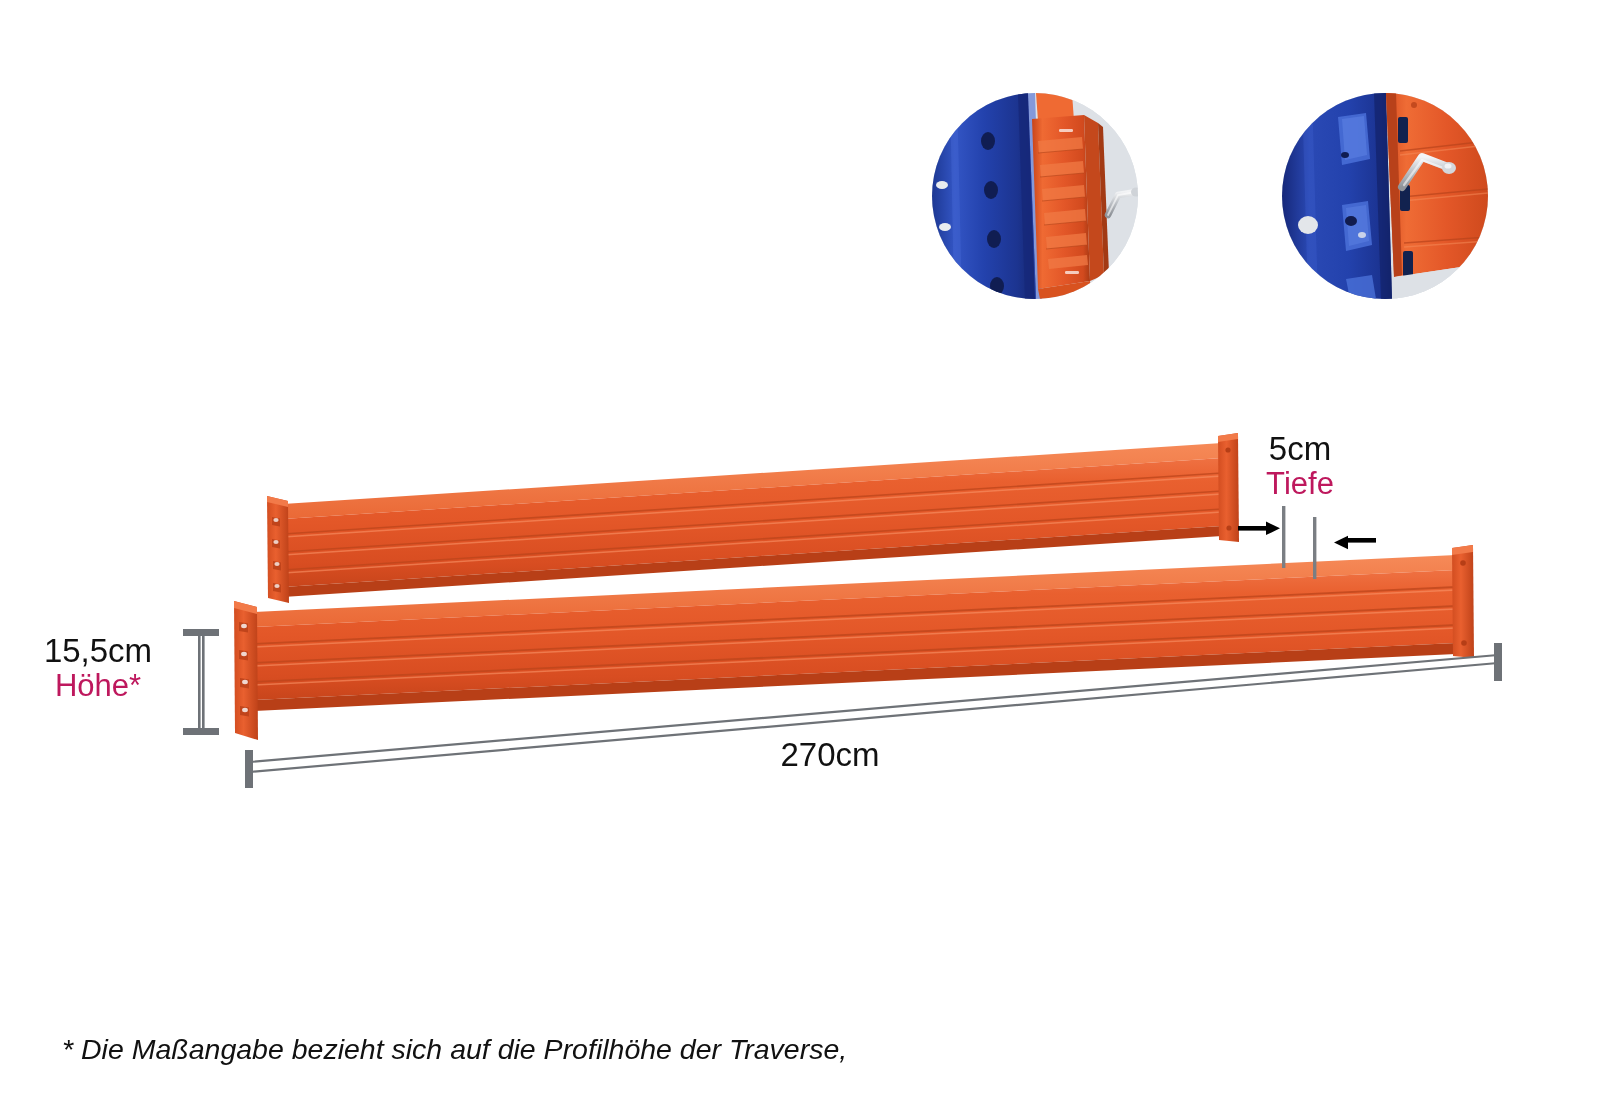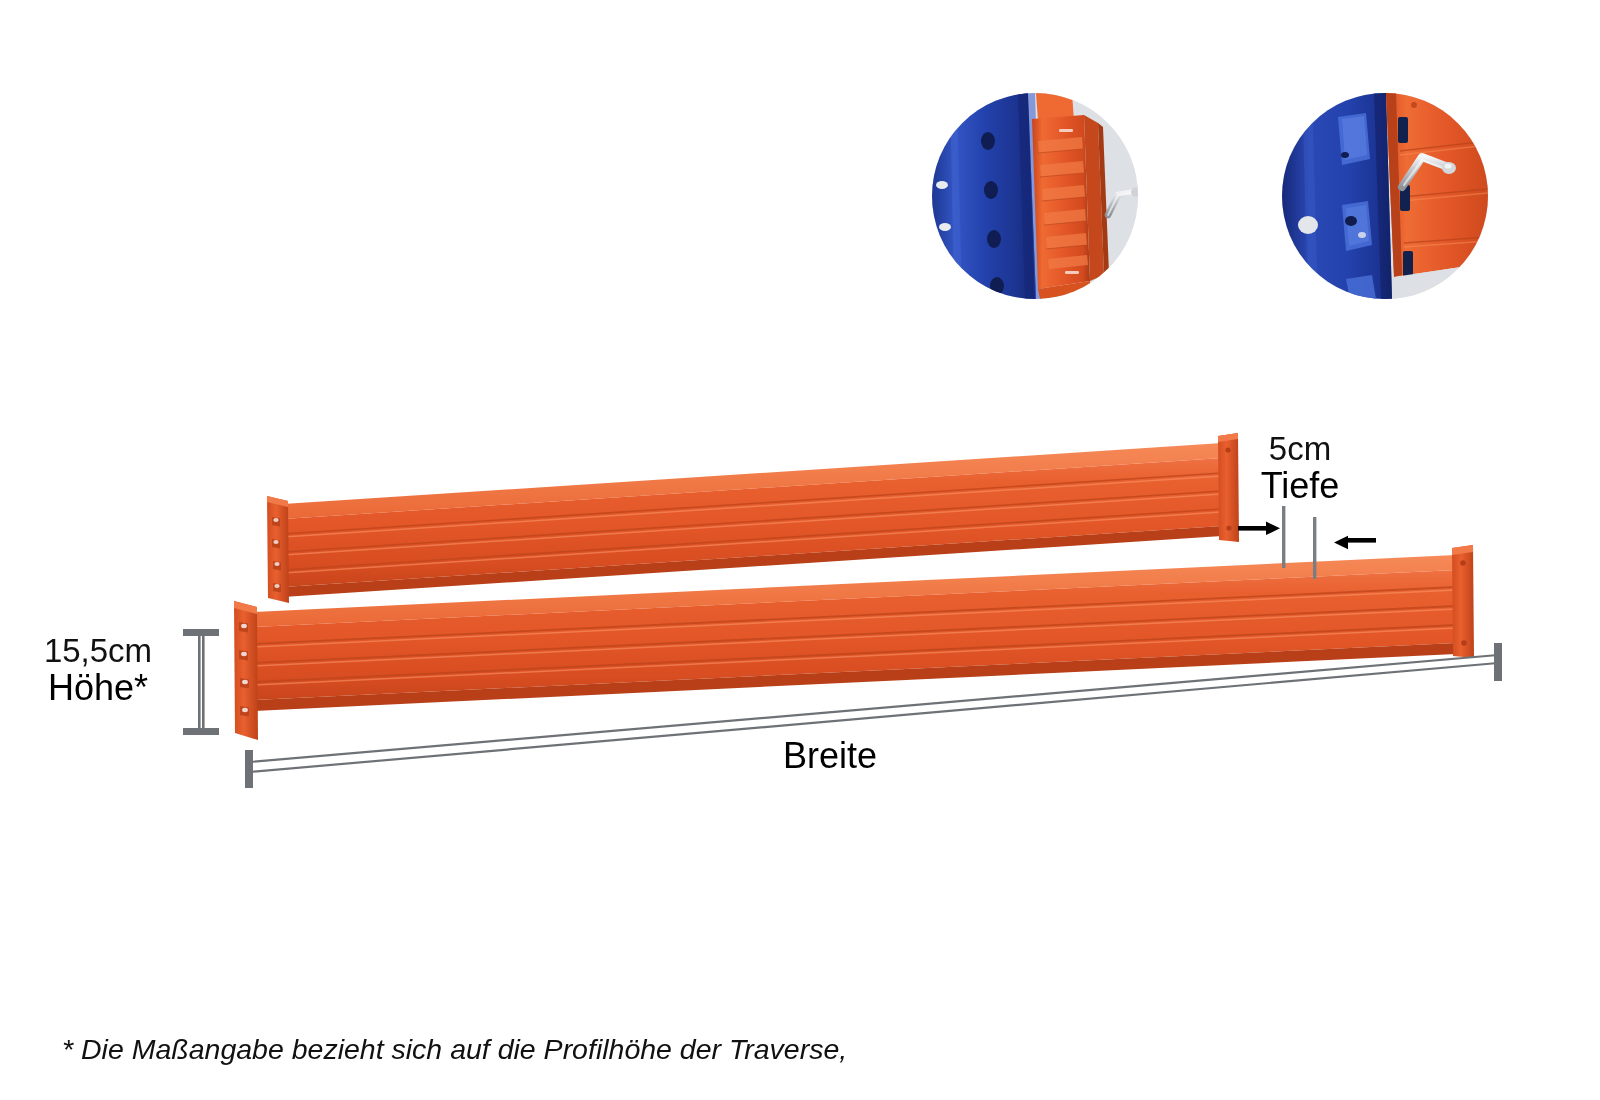--- a/index.html
+++ b/index.html
@@ -21,21 +21,21 @@
     width:206px;height:206px;
     border-radius:50%;
     overflow:hidden;
     background:#dde1e6;
   }
   .inset svg{display:block;width:206px;height:206px;}
 
   
   .dimwrap{position:absolute;text-align:center;line-height:1.08;}
   .dim-main{font-size:33px;letter-spacing:0px;color:#111;white-space:nowrap;}
-  .dim-sub{font-size:36px;color:#000000;white-space:nowrap;}
+  .dim-sub{font-size:31px;color:#be185d;white-space:nowrap;}
 
   .foot{
     position:absolute;
     font-size:28.5px;
     line-height:1.42;
     color:#111;
     white-space:pre;
   }
   .foot div{white-space:pre;font-style:italic;}
 </style>
@@ -316,21 +316,21 @@
       </g>
     </g>
   </svg>
 
   <div class="dimwrap" style="left:18px;top:633px;width:160px;">
     <div class="dim-main">15,5cm</div>
     <div class="dim-sub">Höhe*</div>
   </div>
 
   <div class="dimwrap" style="left:700px;top:737px;width:260px;">
-    <div class="dim-sub">Breite</div>
+    <div class="dim-main">270cm</div>
   </div>
 
   <div class="dimwrap" style="left:1200px;top:418px;width:200px;margin-top:13px;">
     <div class="dim-main">5cm</div>
     <div class="dim-sub">Tiefe</div>
   </div>
 
   <div class="foot" style="left:62px;top:948px;">
     <div>* Die Maßangabe bezieht sich auf die Profilhöhe der Traverse,</div>
     

